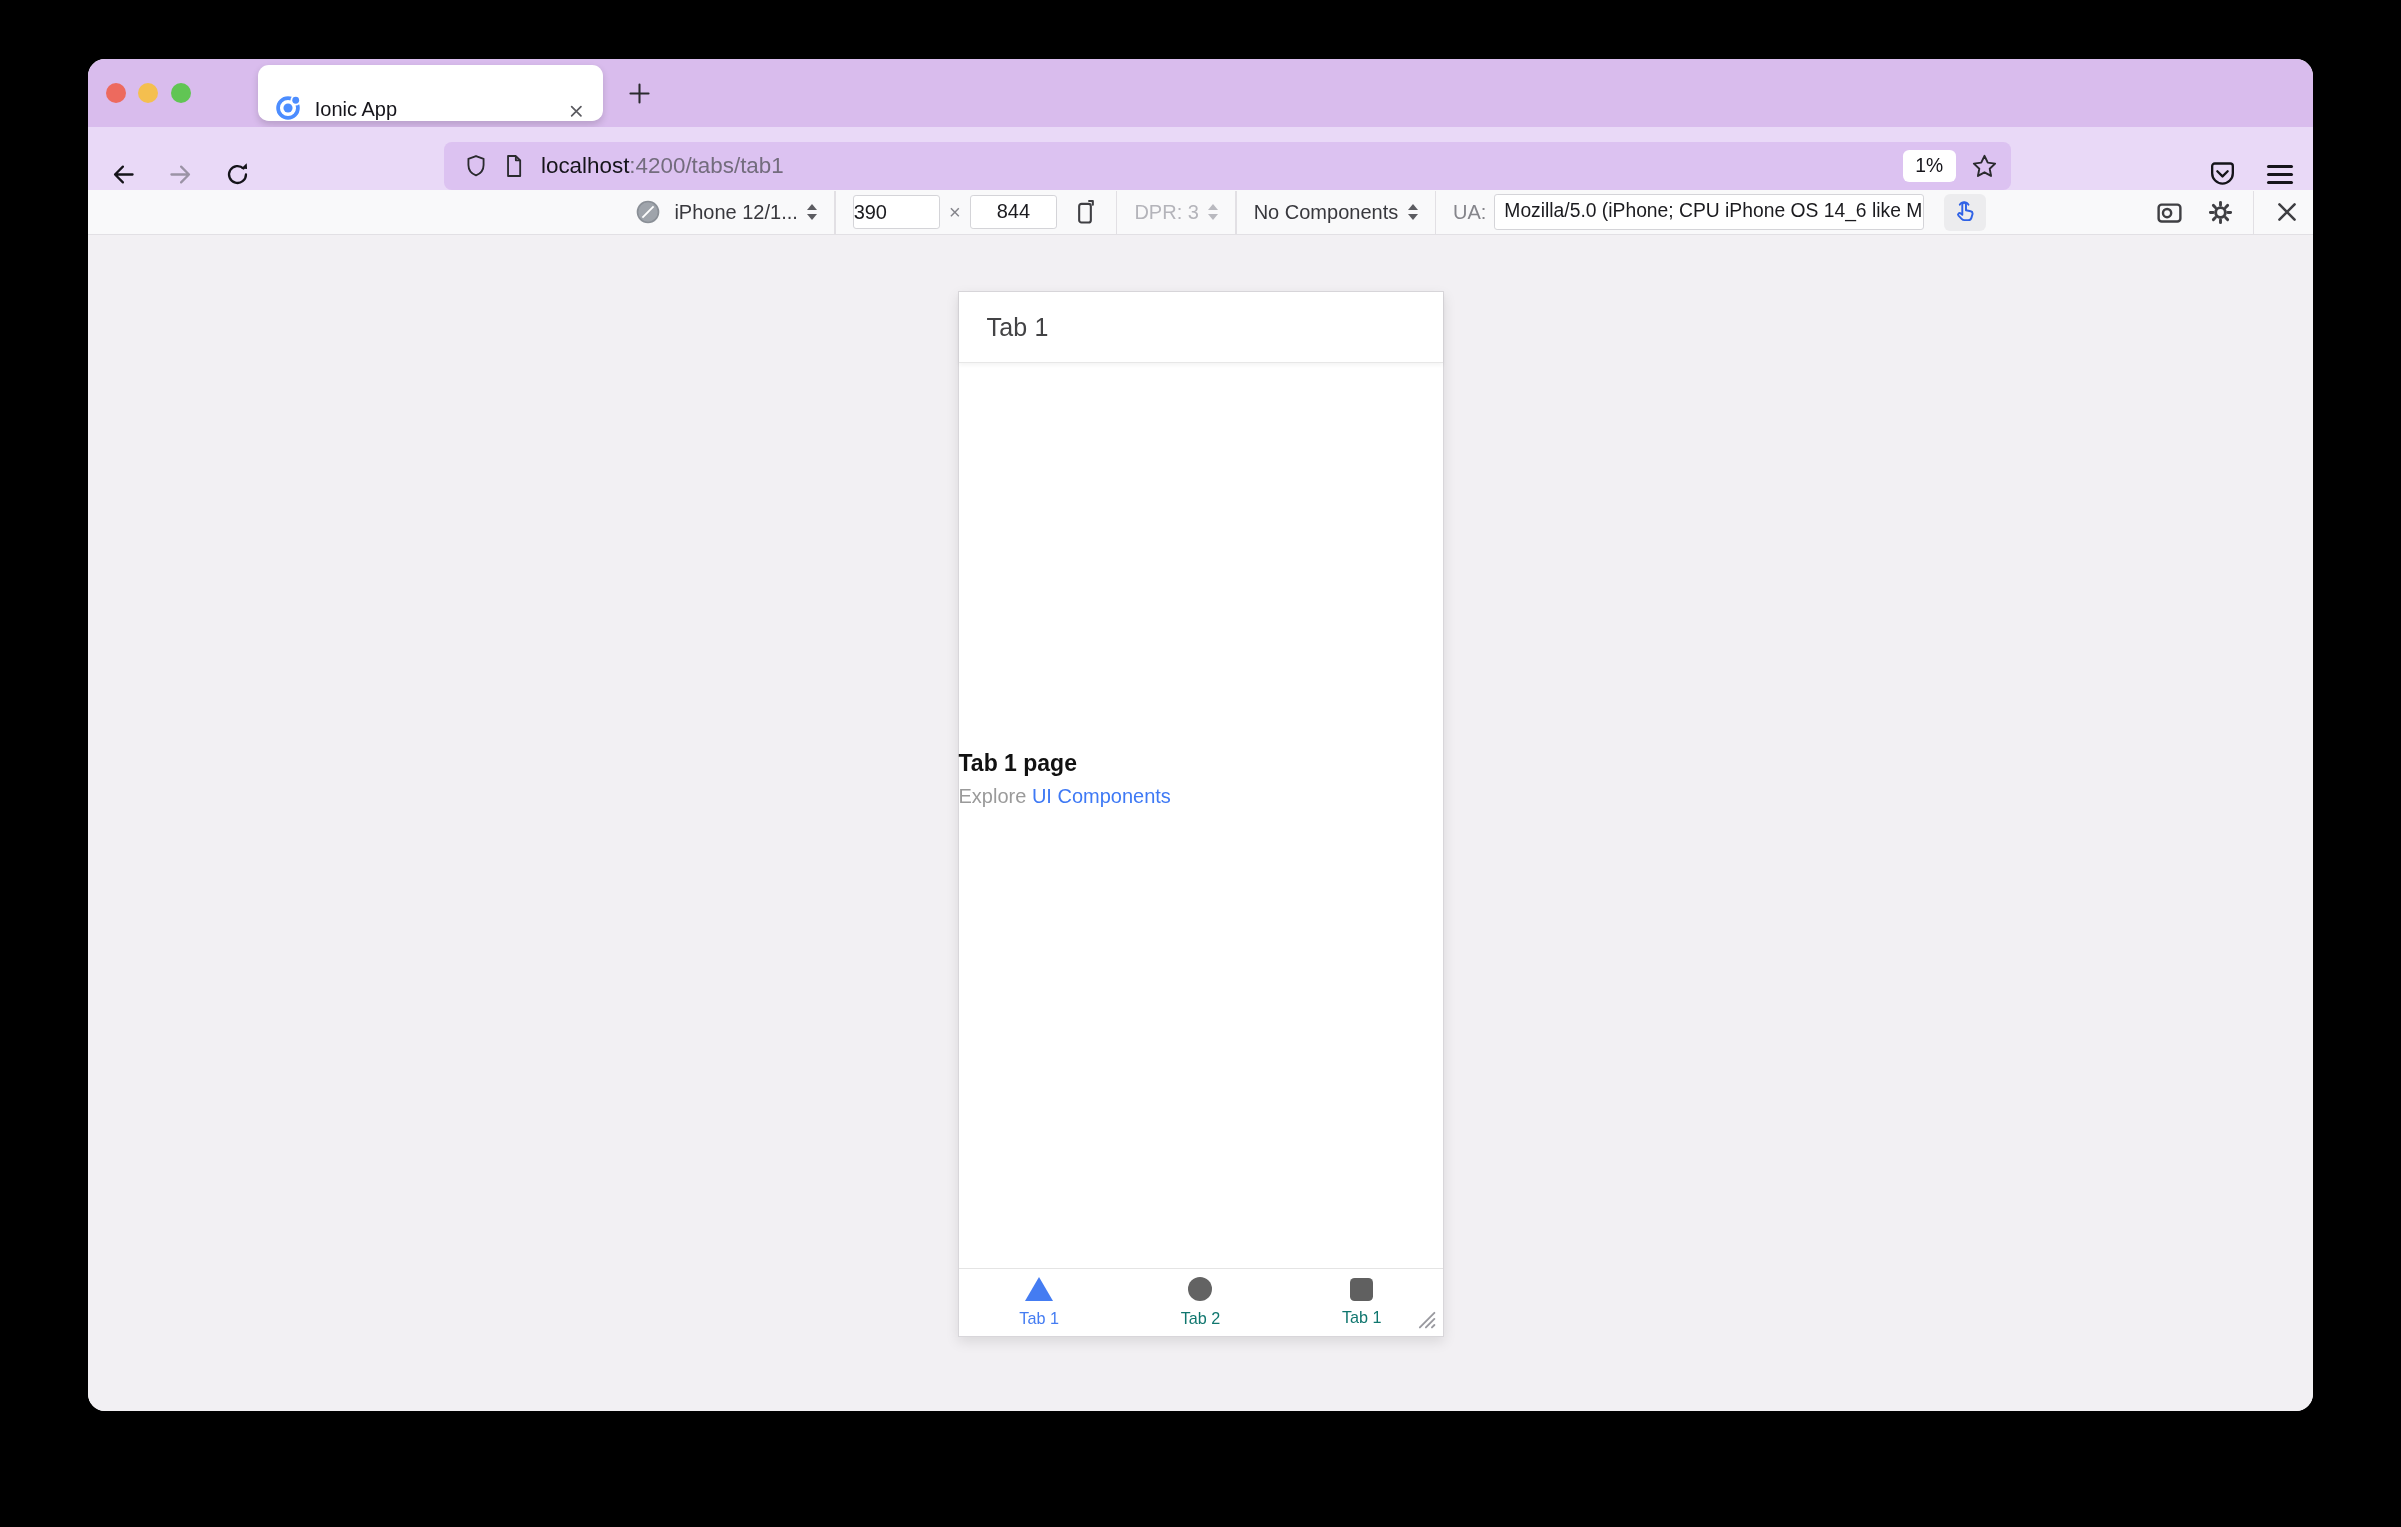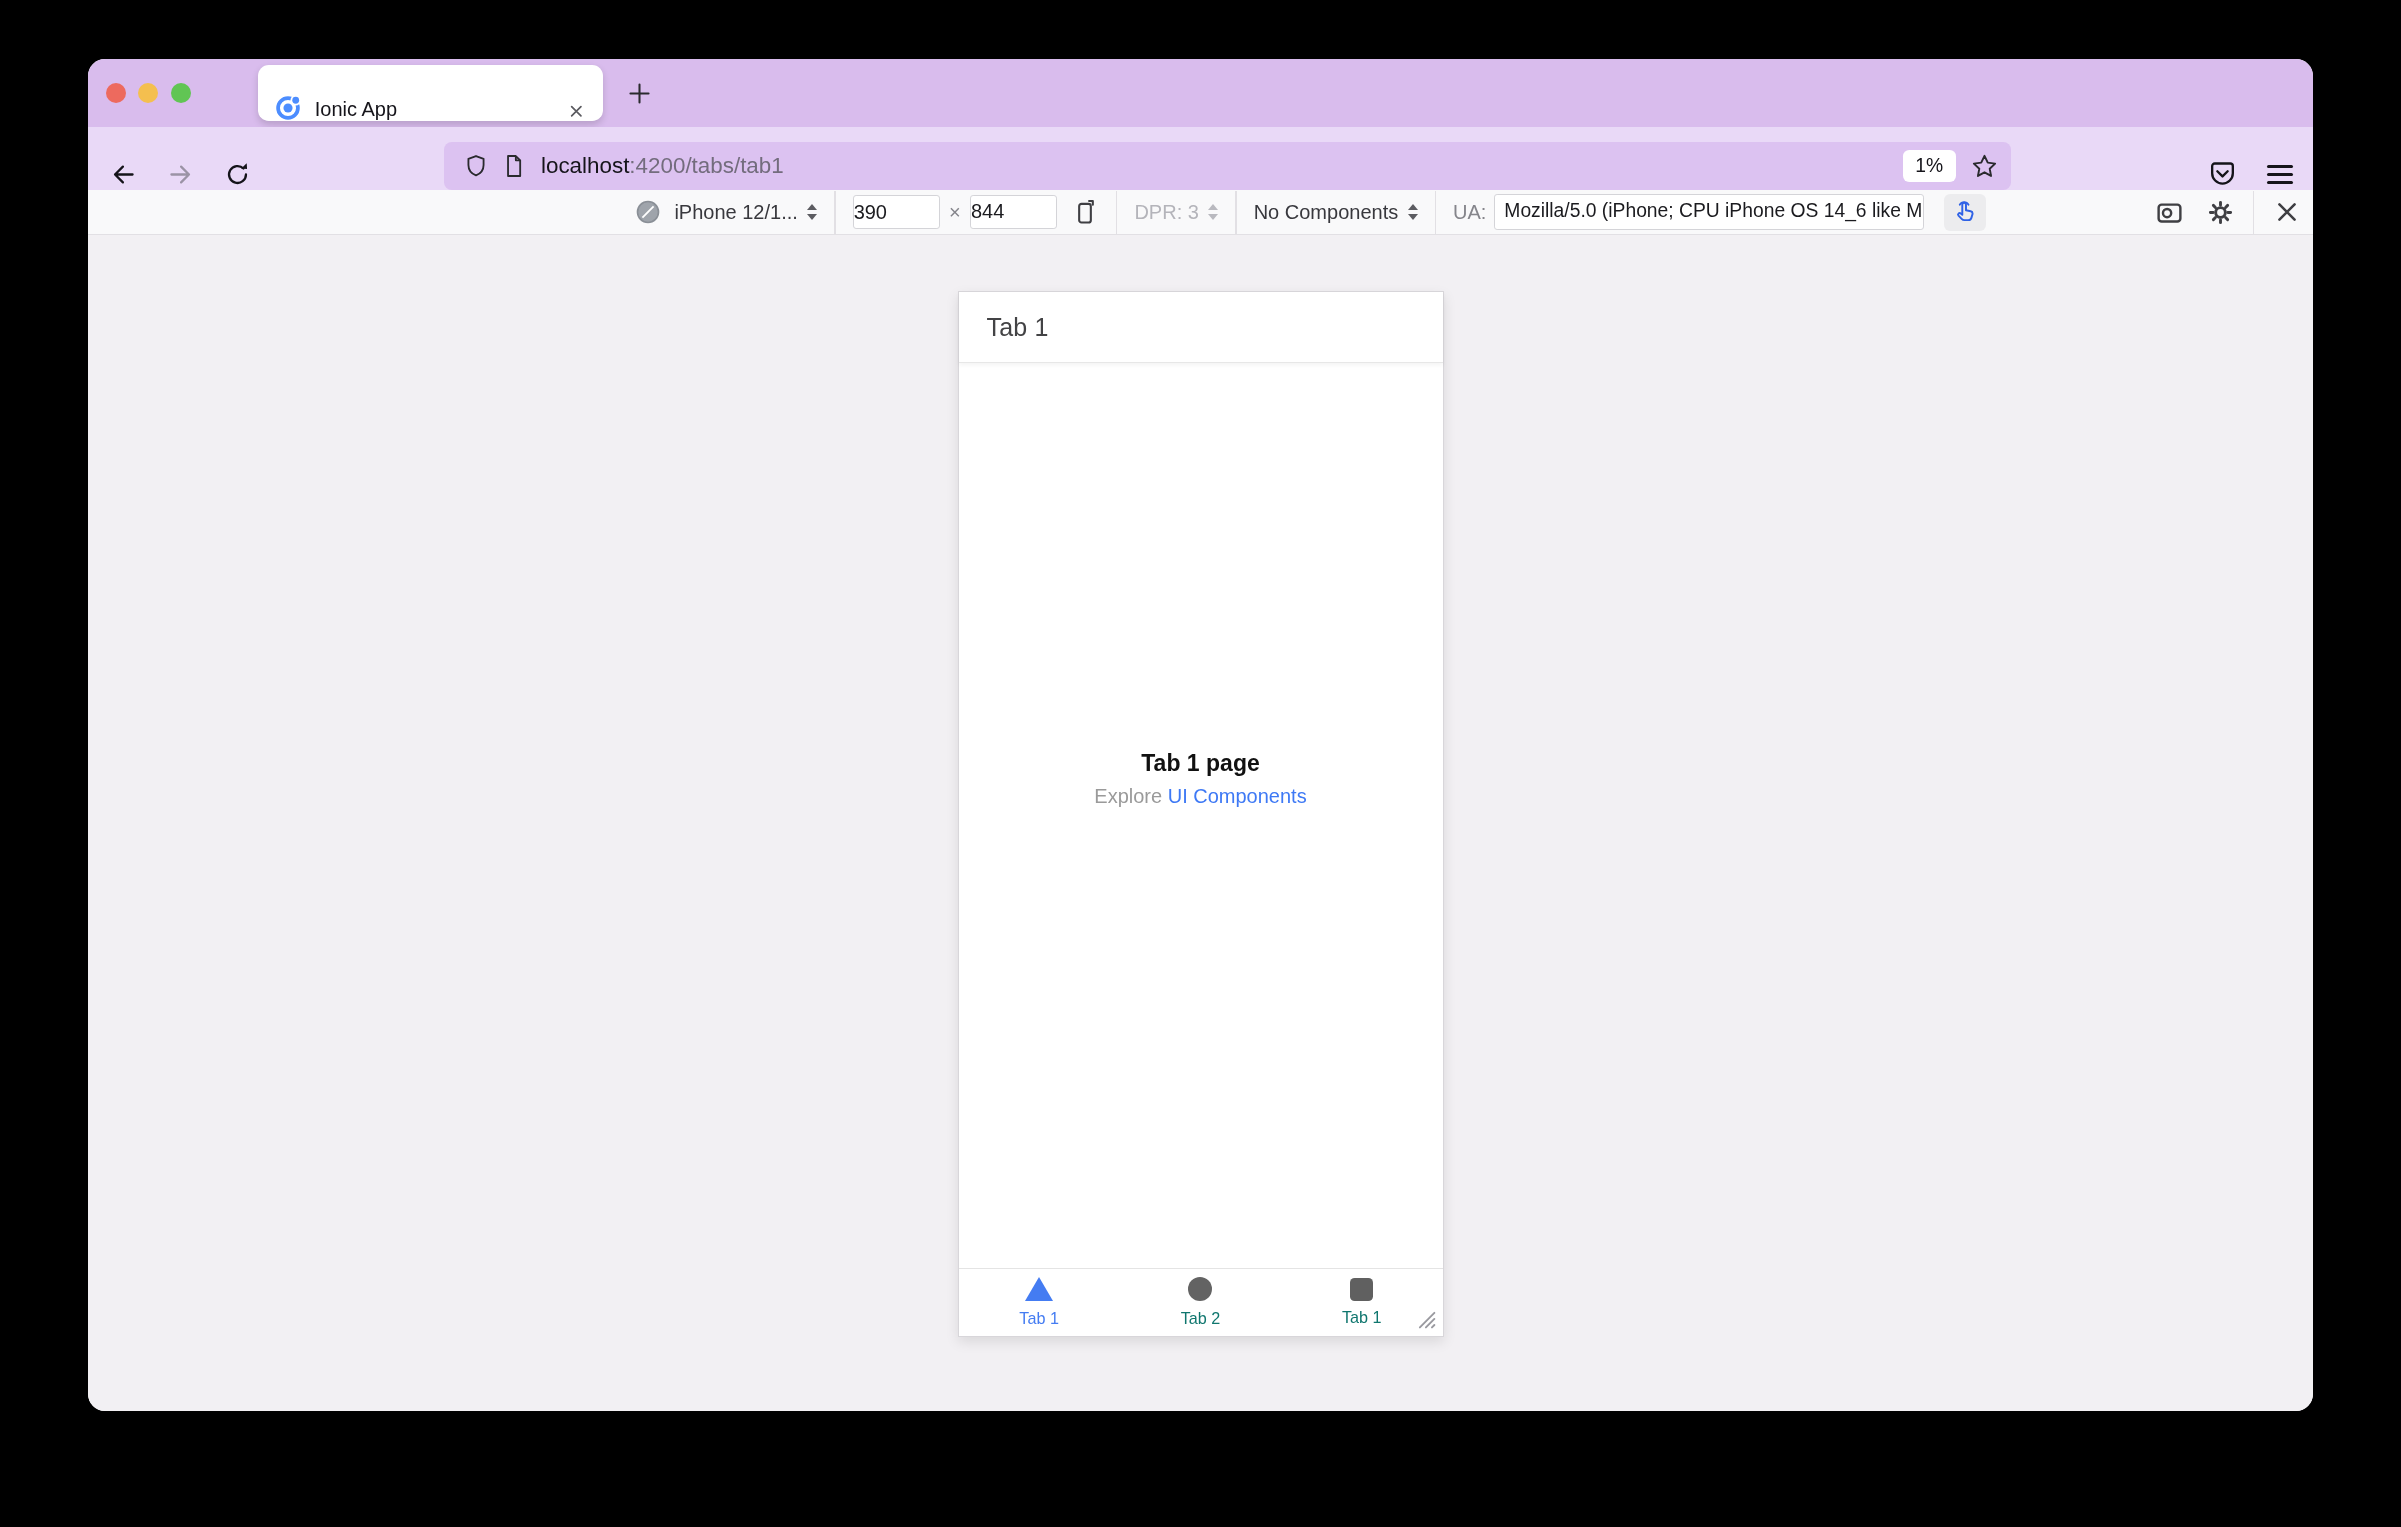--- a/index.html
+++ b/index.html
@@ -43,40 +43,40 @@
   
   .rdm { height:45px; background:#f9f9fa; border-bottom:1.5px solid #e2e0e4; display:flex; align-items:center; position:relative; padding-left:546px; flex:0 0 auto; font-size:20px; color:#38383d; }
   .rdm .sep { width:1.5px; height:43px; background:#e2e0e4; margin-left:17px; flex:0 0 auto; }
   .rdm-item { display:flex; align-items:center; margin-left:17px; flex:0 0 auto; }
   .stepper { display:flex; flex-direction:column; gap:3.9px; margin-left:9.3px; }
   .stepper i { display:block; width:0; height:0; border-left:5.4px solid transparent; border-right:5.4px solid transparent; }
   .stepper .up { border-bottom:6.2px solid #5c5c61; }
   .stepper .down { border-top:6.2px solid #5c5c61; }
   .stepper.dim .up { border-bottom-color:#b9b9bf; }
   .stepper.dim .down { border-top-color:#b9b9bf; }
-  .rdm-input { width:87px; height:34px; background:#fff; border:1.5px solid #d4d4d8; border-radius:3.1px; text-align:left; line-height:31px; font-size:20px; color:#1b1b1f; }
+  .rdm-input { width:87px; height:34px; background:#fff; border:1.5px solid #d4d4d8; border-radius:3.1px; text-align:center; line-height:31px; font-size:20px; color:#1b1b1f; }
   .dim-x { margin-left:9.3px; color:#85858b; }
   .rdm .grayed { color:#b4b4ba; }
   .ua-input { width:430px; height:36px; background:#fff; border:1.5px solid #d4d4d8; border-radius:3.1px; padding:0 9.3px; line-height:32.5px; font-size:19.3px; color:#1b1b1f; white-space:nowrap; overflow:hidden; margin-left:7.7px; }
   .touch-btn { margin-left:20px; width:42px; height:37px; background:#ececee; border-radius:6.2px; display:flex; align-items:center; justify-content:center; }
   .rdm-right { position:absolute; right:10.8px; top:0; height:100%; display:flex; align-items:center; }
   .rdm-right .r-icon { width:31px; height:31px; display:flex; align-items:center; justify-content:center; }
   .rdm-right .gap { width:20px; }
   .rdm-right .sep { margin:0 17px; }
   
   .content { flex:1; background:#f2f0f3; display:flex; justify-content:center; align-items:flex-start; }
   .device {
     margin-top:56px; width:486px; height:1046px; background:#fff;
     border:1.5px solid #d8d6da; box-shadow:0 4.6px 12.4px rgba(0,0,0,.10);
     display:flex; flex-direction:column; position:relative;
   }
   .app-header { height:71px; background:#fff; border-bottom:1.5px solid #e7e7e7; box-shadow:0 2.3px 4.6px rgba(0,0,0,.05); display:flex; align-items:center; flex:0 0 auto; position:relative; z-index:2; }
   .app-header .app-title { margin-left:28px; font-size:25px; color:#434345; font-weight:500; letter-spacing:0.2px; }
   .app-body { flex:1; position:relative; background:#fff; }
-  .center-block { position:absolute; left:0; right:0; top:46%; transform:translateY(-50%); text-align:center; }
+  .center-block { position:absolute; left:0; right:0; top:46%; transform:translateY(-50%); text-align:left; }
   .page-title { font-size:23px; font-weight:bold; color:#111; }
   .explore-line { margin-top:7.7px; font-size:20px; color:#9a9a9a; }
   .explore-line a { color:#3e79f5; text-decoration:none; }
   .tabbar { height:68px; border-top:1.5px solid #e4e4e4; display:flex; flex:0 0 auto; background:#fff; }
   .tab-item { flex:1; display:flex; flex-direction:column; align-items:center; justify-content:center; gap:7.7px; }
   .tab-item .shape { display:block; }
   .shape.triangle { width:0; height:0; border-left:14px solid transparent; border-right:14px solid transparent; border-bottom:24px solid #447cf2; }
   .shape.circle { width:24px; height:24px; border-radius:50%; background:#636363; }
   .shape.square { width:23px; height:23px; border-radius:4.6px; background:#606060; }
   .tab-label { font-size:16.2px; color:#0f766e; }

